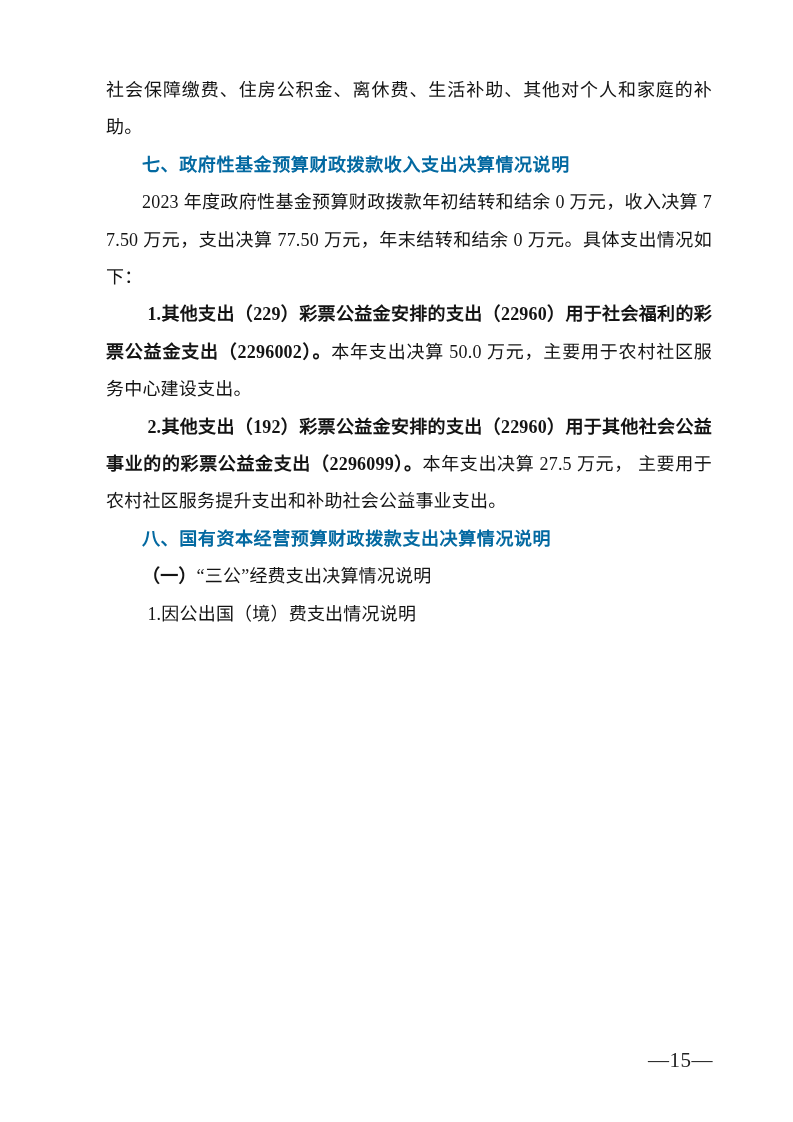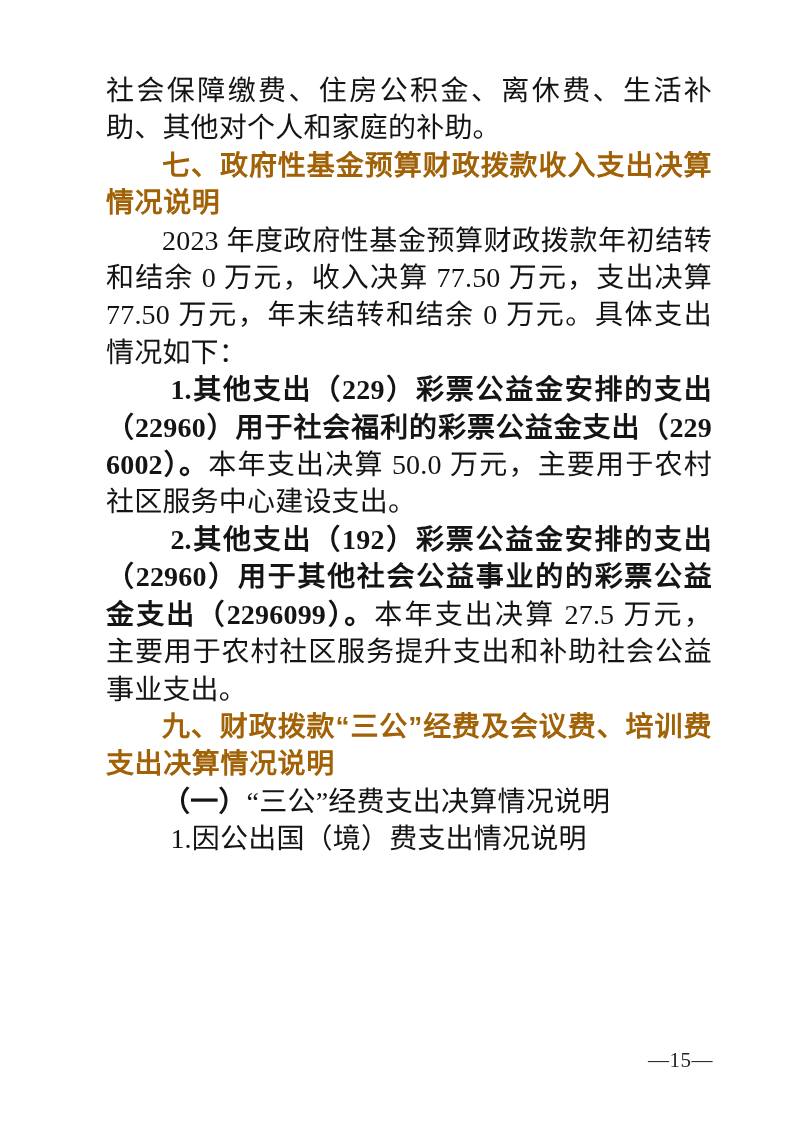--- a/index.html
+++ b/index.html
@@ -18,34 +18,34 @@
   }
   .doc-body {
     position: absolute;
     top: 72px;
     left: 106px;
     width: 606px;
   }
   .doc-body p {
     margin: 0;
     padding: 0;
-    font-size: 28px;
+    font-size: 18px;
     line-height: 37.4px;
     text-align: justify;
     letter-spacing: 0.2px;
     word-break: break-all;
   }
   .doc-body p.indent { text-indent: 2em; }
   .doc-body p.item-indent { text-indent: 2.3em; }
   .run { font-weight: 400; }
   .run.bold { font-weight: 700; }
   p.heading .run {
     font-family: "Liberation Sans", "DejaVu Sans", sans-serif;
     font-weight: 700;
-    color: #a16207;
+    color: #0369a1;
     letter-spacing: 0.6px;
   }
   .page-number {
     position: absolute;
     top: 1046px;
     right: 80px;
     font-size: 21px;
     line-height: 28px;
     color: #222222;
     font-family: "Liberation Serif", "DejaVu Serif", serif;
@@ -55,18 +55,18 @@
 </head>
 <body>
 
 <div class="page">
   <main class="doc-body">
       <p class="body-para"><span class="run">社会保障缴费、住房公积金、离休费、生活补助、其他对个人和家庭的补助。</span></p>
       <p class="heading indent"><span class="run bold">七、政府性基金预算财政拨款收入支出决算情况说明</span></p>
       <p class="body-para indent"><span class="run">2023 年度政府性基金预算财政拨款年初结转和结余 0 万元，收入决算 77.50 万元，支出决算 77.50 万元，年末结转和结余 0 万元。具体支出情况如下：</span></p>
       <p class="body-para item-indent"><span class="run bold">1.其他支出（229）彩票公益金安排的支出（22960）用于社会福利的彩票公益金支出（2296002）。</span><span class="run">本年支出决算 50.0 万元，主要用于农村社区服务中心建设支出。</span></p>
       <p class="body-para item-indent"><span class="run bold">2.其他支出（192）彩票公益金安排的支出（22960）用于其他社会公益事业的的彩票公益金支出（2296099）。</span><span class="run">本年支出决算 27.5 万元， 主要用于农村社区服务提升支出和补助社会公益事业支出。</span></p>
-      <p class="heading indent"><span class="run bold">九、财政拨款“三公”经费及会议费、培训费支出决算情况说明</span></p>
+      <p class="heading indent"><span class="run bold">八、国有资本经营预算财政拨款支出决算情况说明</span></p>
       <p class="body-para indent"><span class="run bold">（一）</span><span class="run">“三公”经费支出决算情况说明</span></p>
       <p class="body-para item-indent"><span class="run">1.因公出国（境）费支出情况说明</span></p>
     </main>
   <div class="page-number">—15—</div>
 </div>
 
 </body></html>

